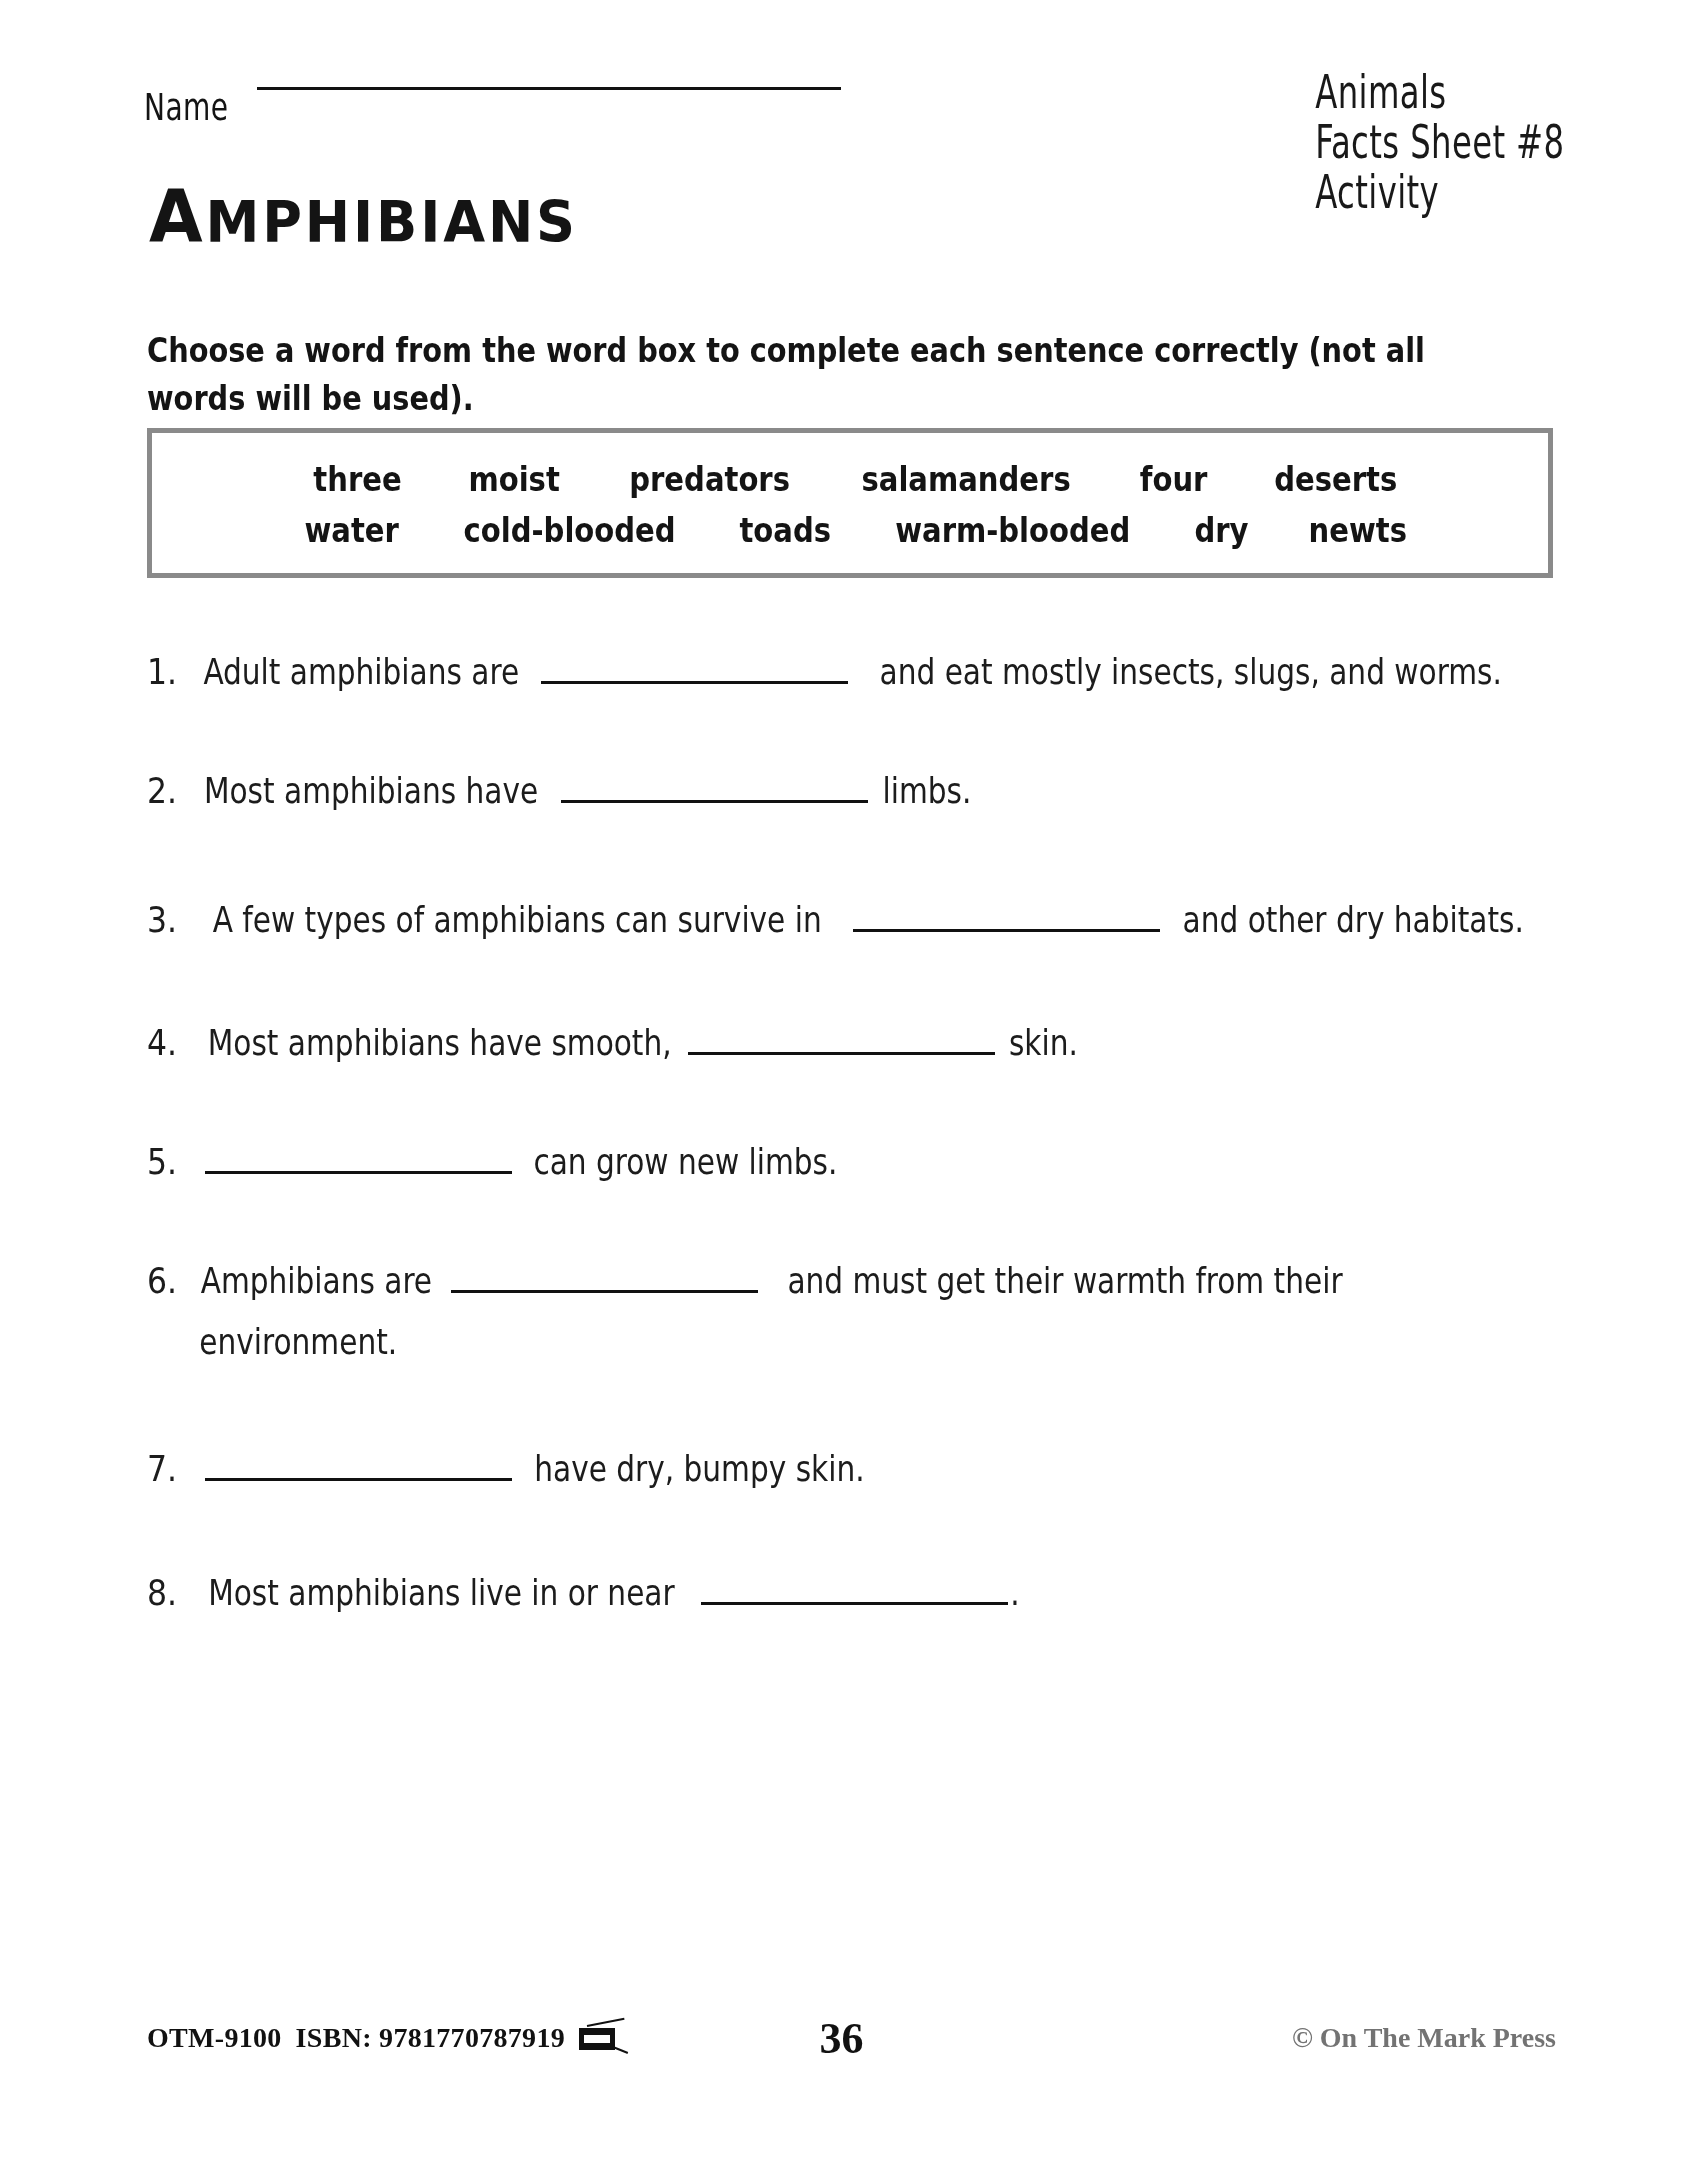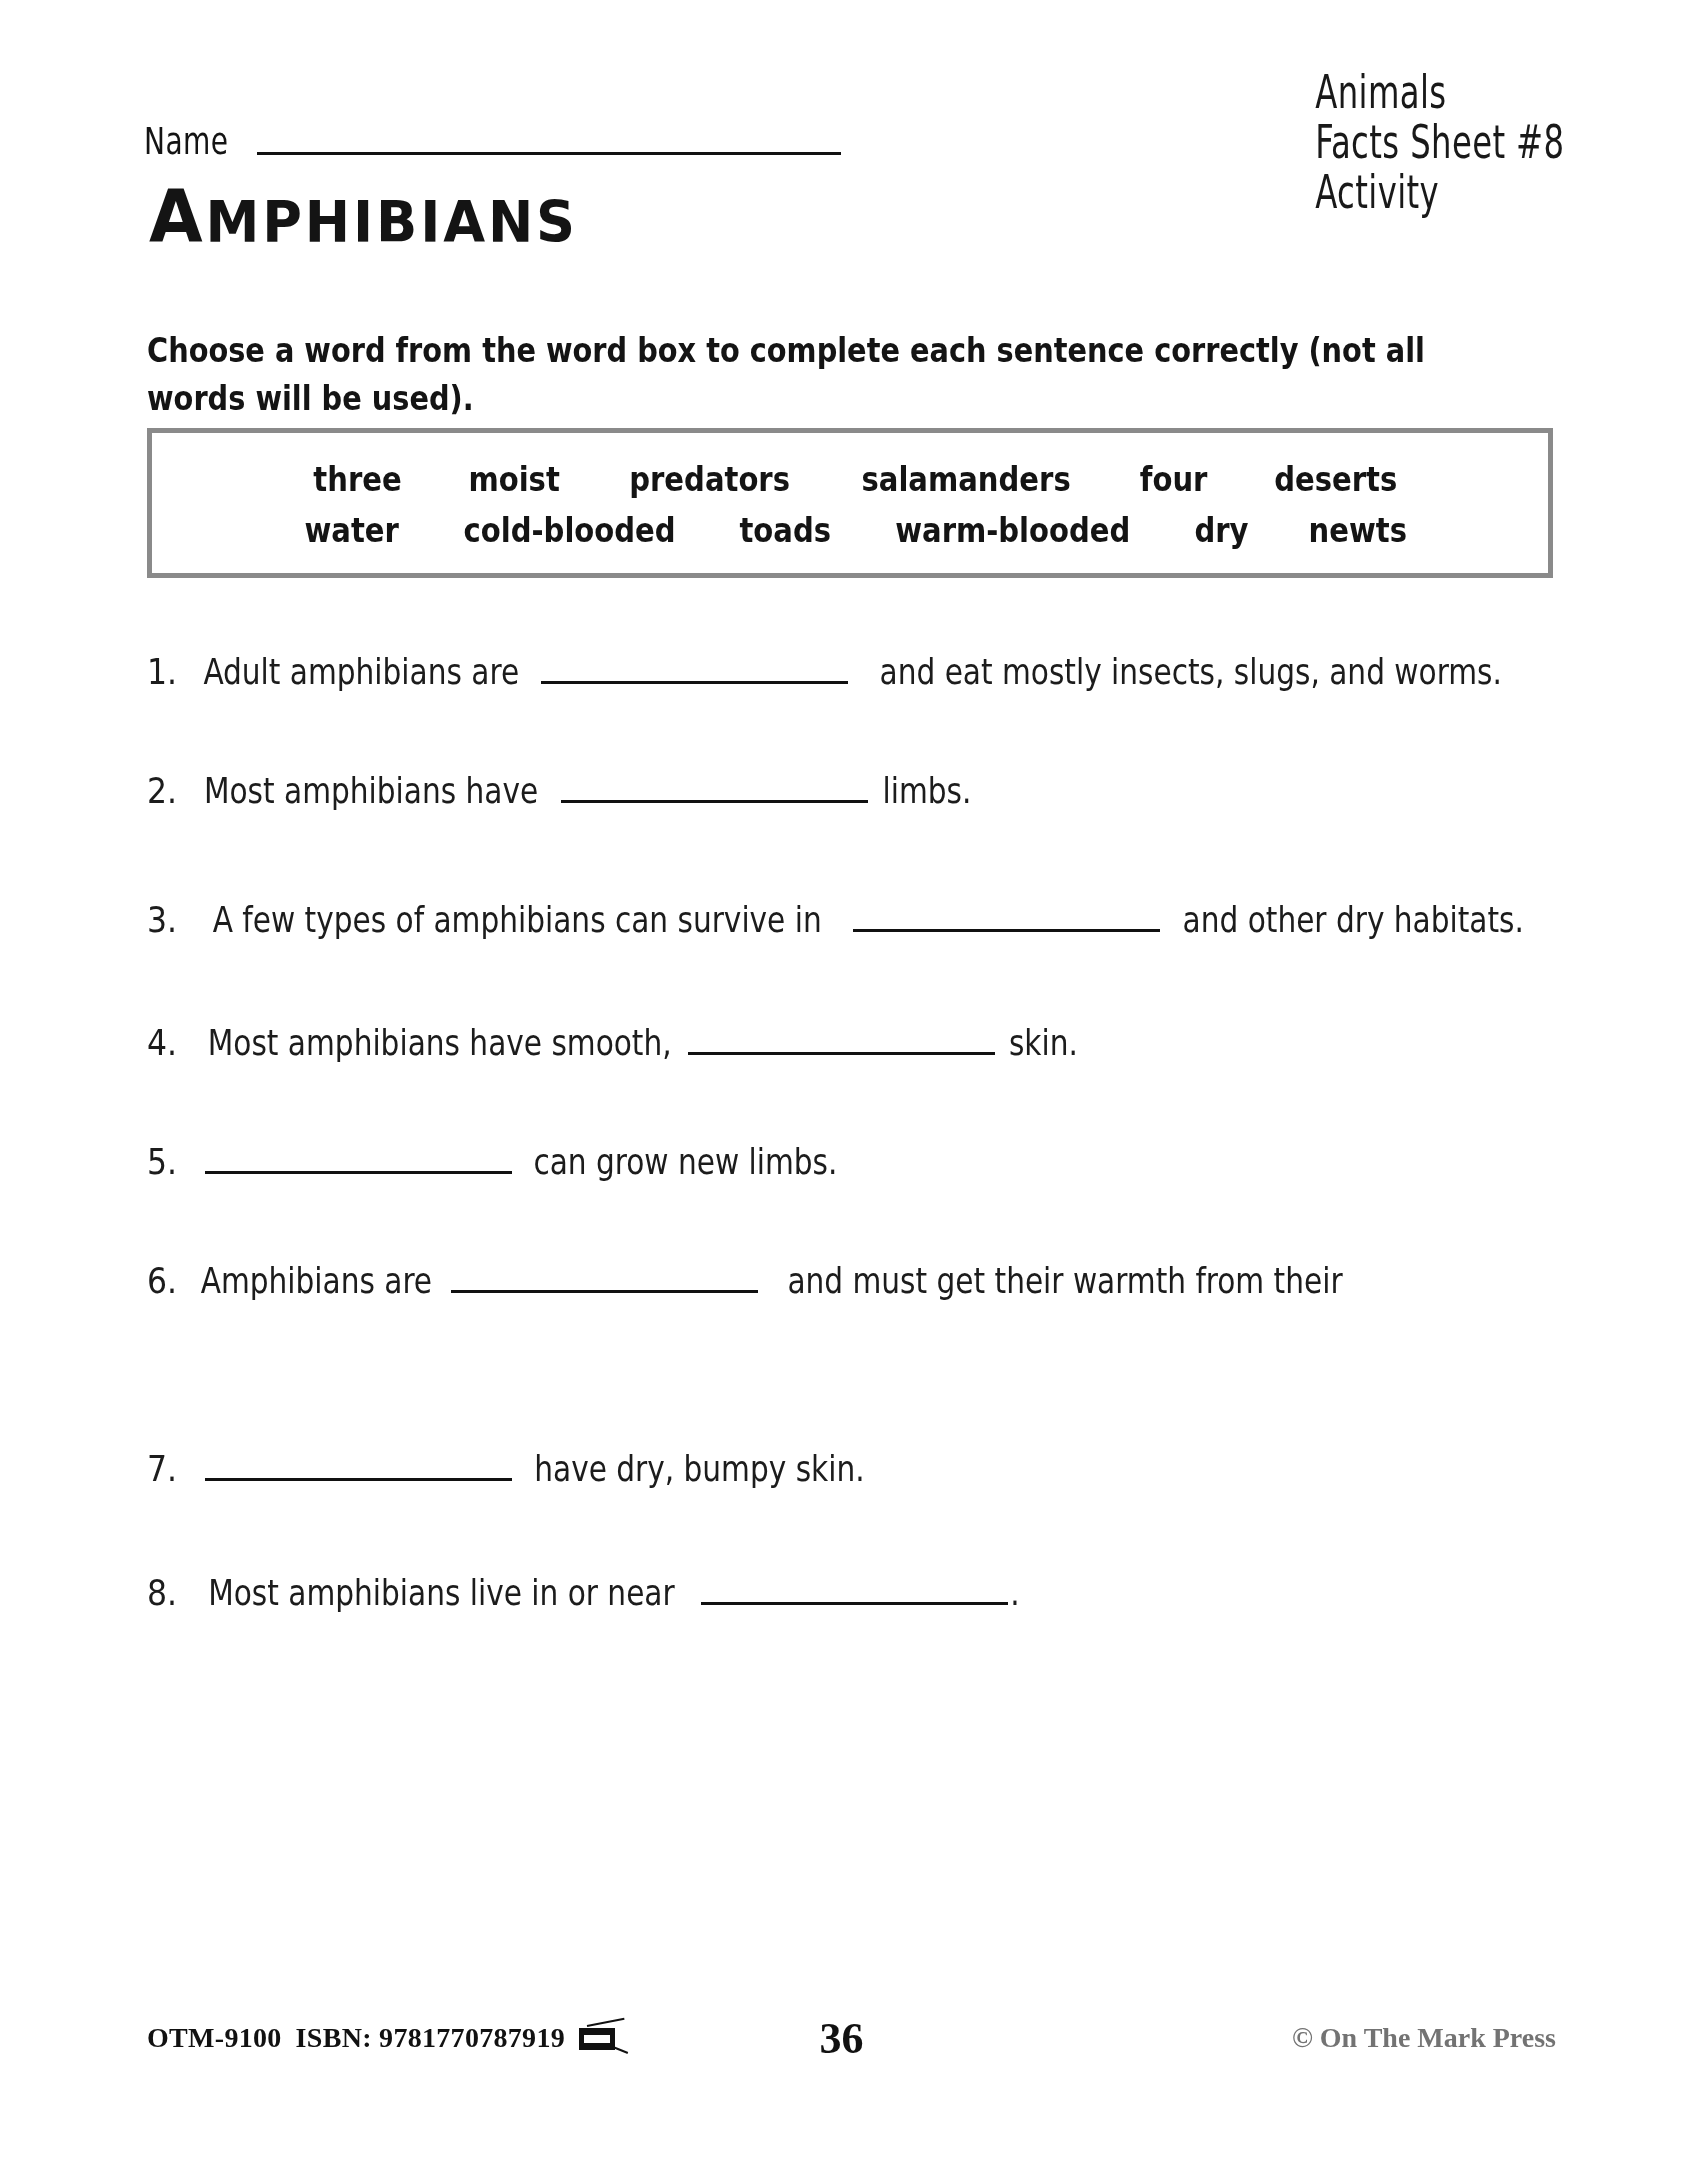--- a/index.html
+++ b/index.html
@@ -22,23 +22,21 @@
     width: 1683px;
     height: 2178px;
   }
 
   
   .name-row {
     position: absolute;
     left: 144px;
     top: 87px;
     display: flex;
-    align-items: flex-end;
     width: 713px;
-    margin-top: 34px;
   }
   .name-label {
     font-family: "DejaVu Sans Condensed", "Liberation Sans Narrow", "Liberation Sans", sans-serif;
     font-size: 38px;
     line-height: 40px;
     letter-spacing: 0.5px;
     transform: scaleX(0.82);
     transform-origin: left bottom;
     white-space: nowrap;
     color: #141414;
@@ -354,20 +352,21 @@
           <span class="q-txt"> can grow new limbs.</span>
         </div>
       </div>
       <div class="q" style="position: absolute; left: 0px; top: 609px; width: 1445px;">
         <div class="q-line">
           <span class="q-num">6.</span>
           <span class="q-txt">Amphibians are </span>
           <span class="blank" style="width: 307px;"></span>
           <span class="q-txt"> and must get their warmth from their</span>
         </div>
+        <div><span class="q-cont">environment.</span></div>
       </div>
       <div class="q" style="position: absolute; left: 0px; top: 797px; width: 1445px;">
         <div class="q-line">
           <span class="q-num">7.</span>
           <span class="q-txt"> </span>
           <span class="blank" style="width: 307px;"></span>
           <span class="q-txt"> have dry, bumpy skin.</span>
         </div>
       </div>
       <div class="q" style="position: absolute; left: 0px; top: 921px; width: 1445px;">

